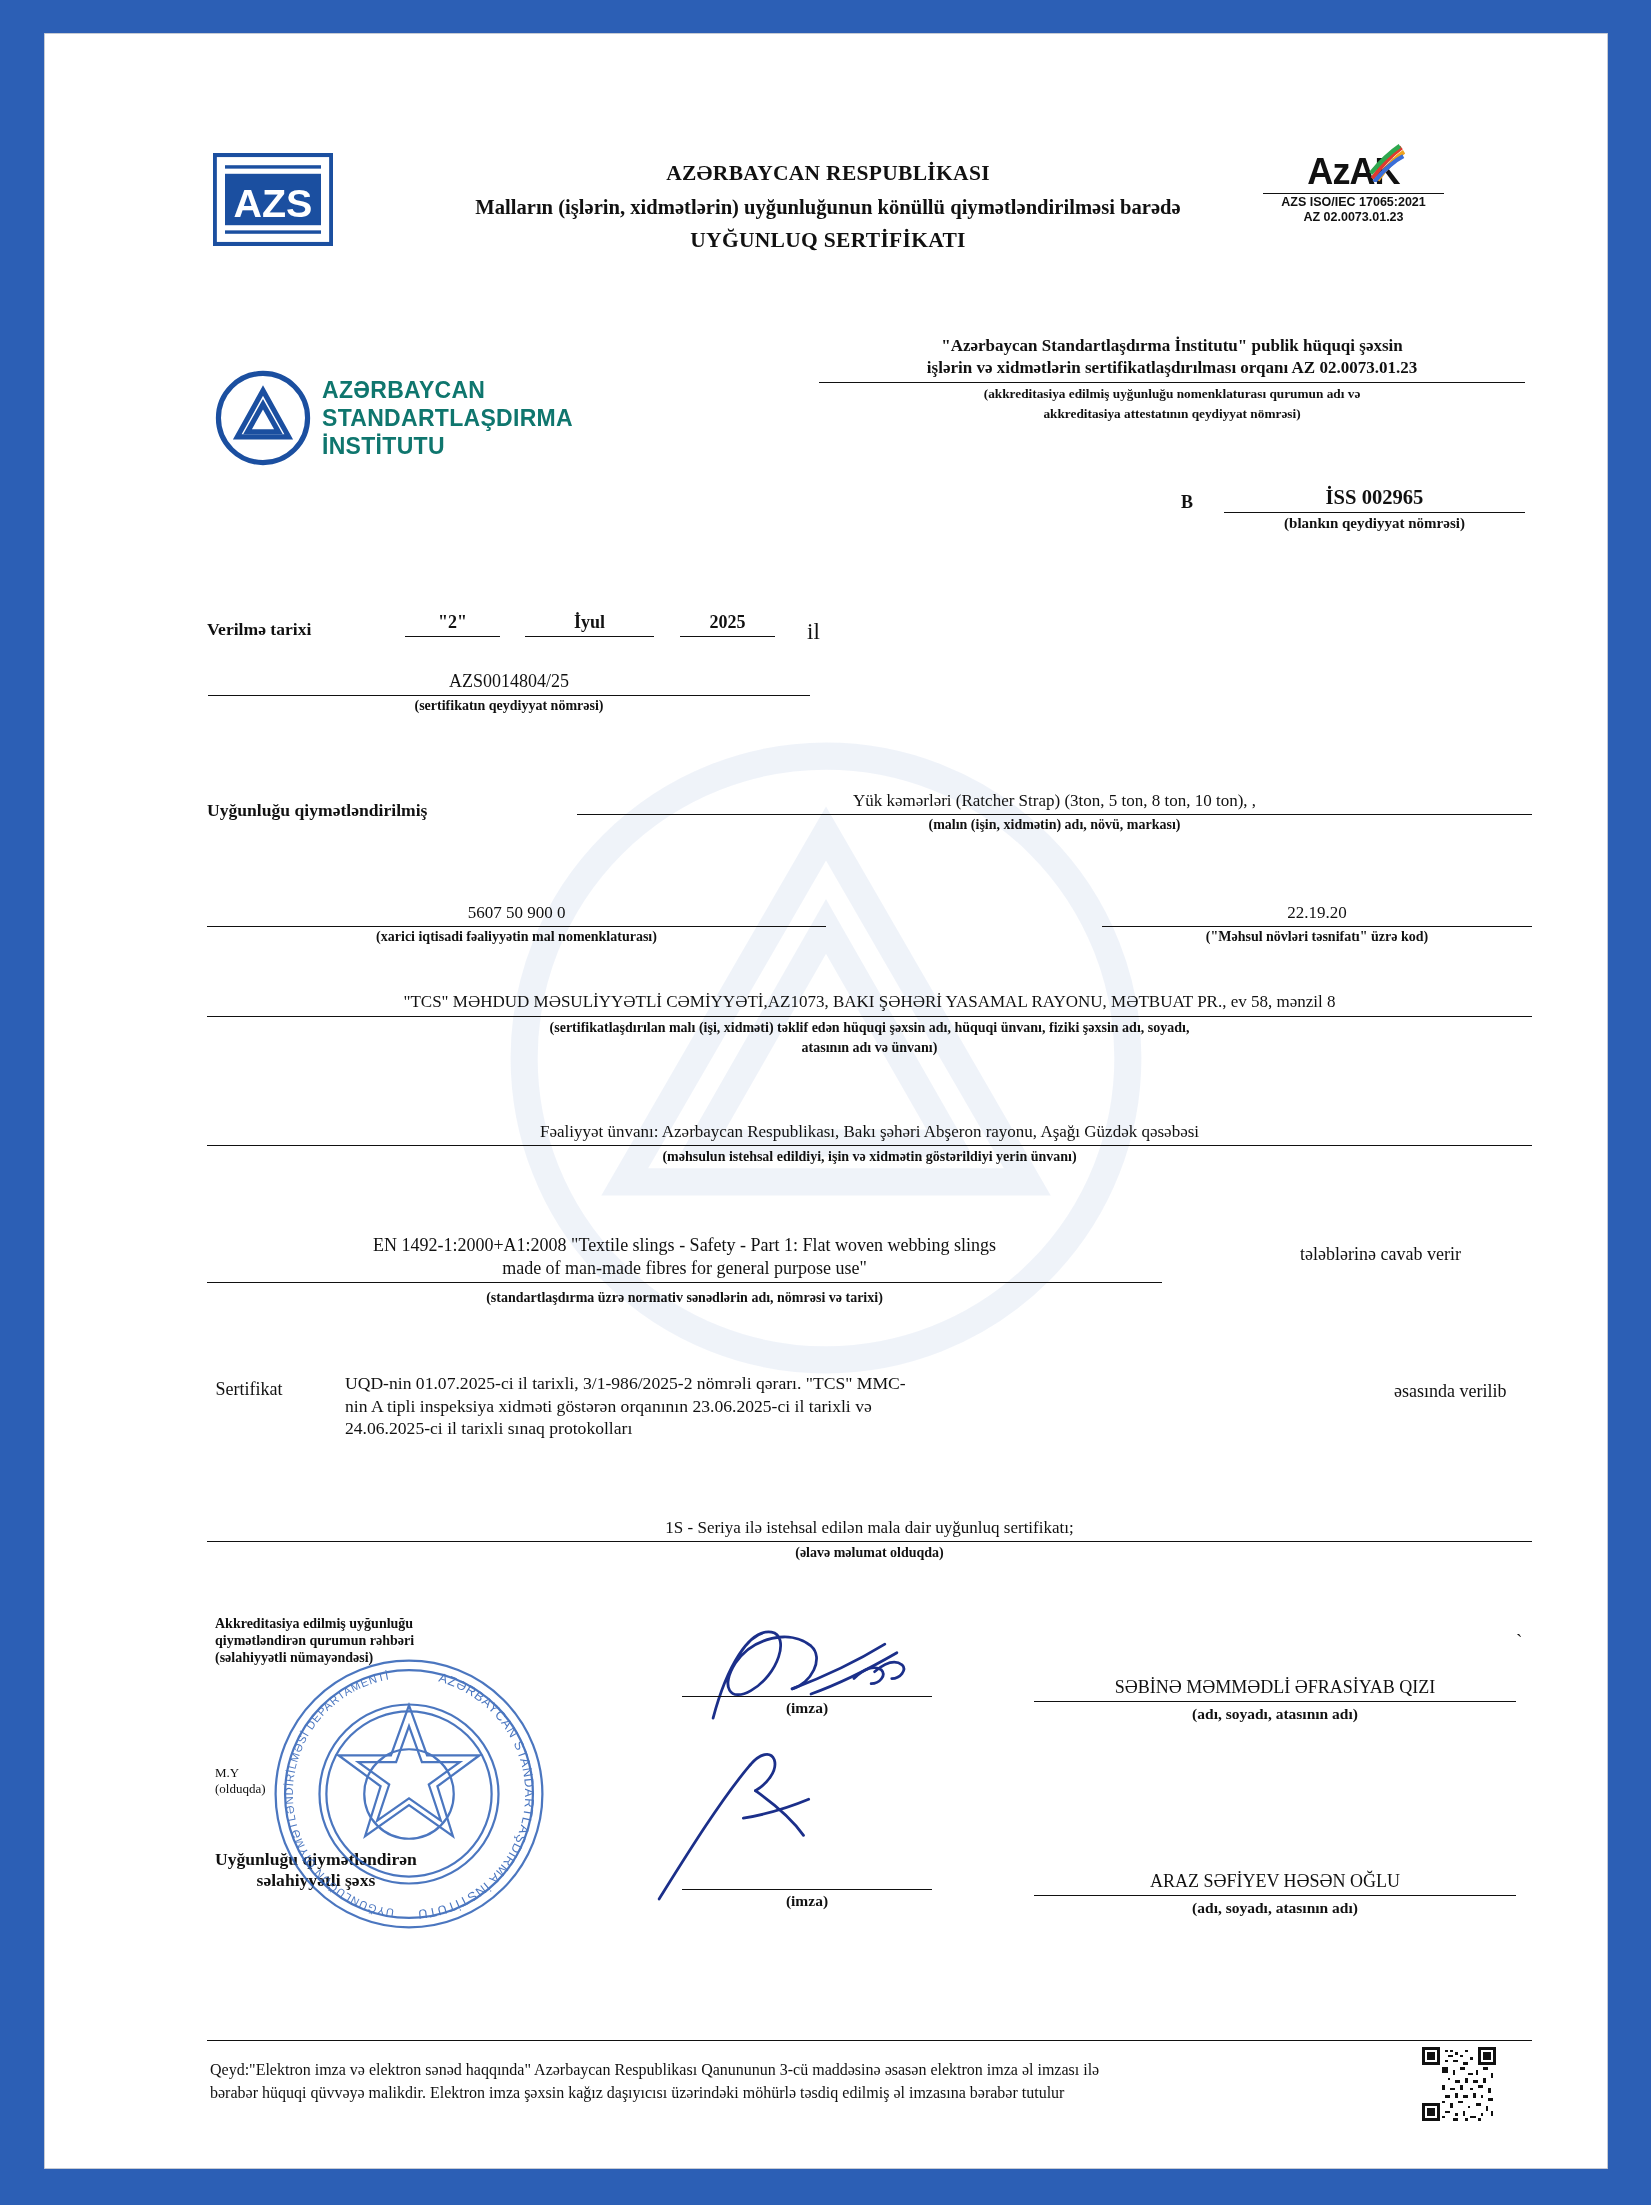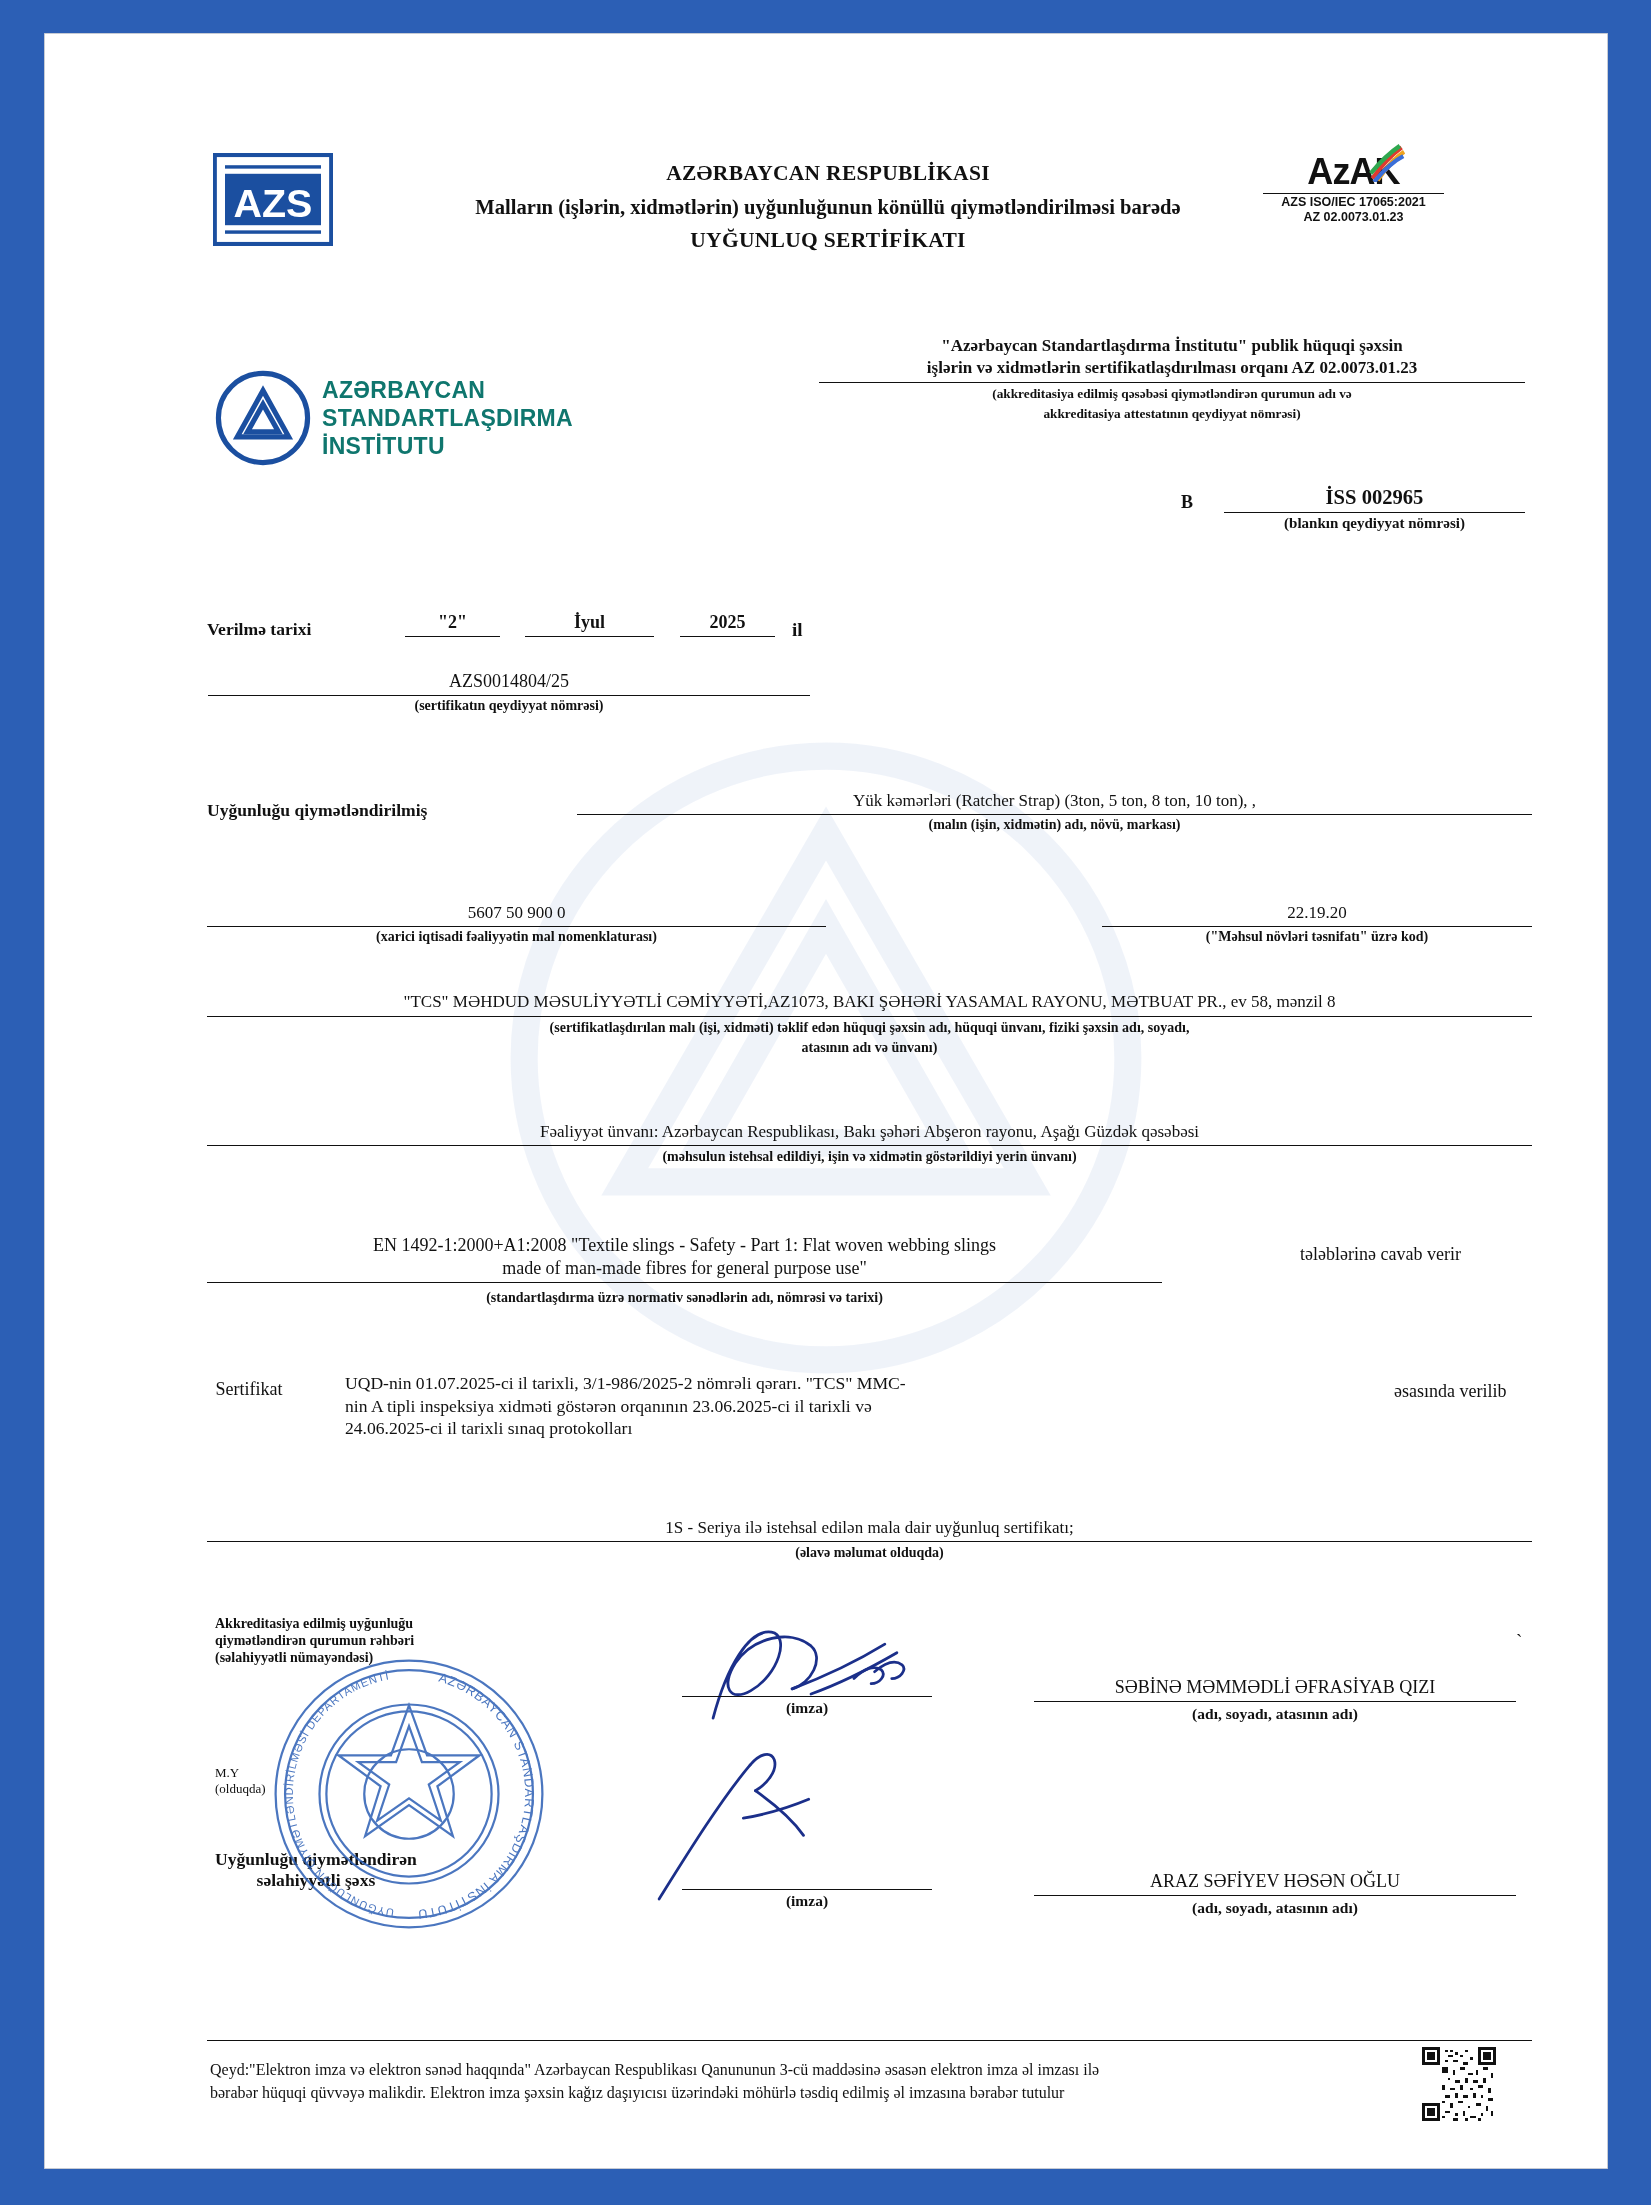--- a/index.html
+++ b/index.html
@@ -204,21 +204,21 @@
     position: absolute;
     border-bottom: 1.4px solid #111;
     text-align: center;
     font-size: 18px;
     font-weight: bold;
     padding-bottom: 3.4px;
   }
   .d-day { left: 198px; top: 0; width: 95px; }
   .d-month { left: 318px; top: 0; width: 129px; }
   .d-year { left: 473px; top: 0; width: 95px; }
-  .d-il { position: absolute; left: 585px; top: 6.9px; font-size: 19px; font-weight: bold; }
+  .d-il { position: absolute; left: 600px; top: 6.9px; font-size: 23px; font-weight: normal; }
 
   
   .certno {
     position: absolute;
     left: 163px;
     top: 637px;
     width: 602px;
   }
   .certno .val { border-bottom: 1.4px solid #111; padding-bottom: 2.6px; font-size: 18px; }
   .certno .cap { margin-top: 2.6px; }
@@ -429,21 +429,21 @@
   <div class="inst-name">
     <div>AZƏRBAYCAN</div>
     <div>STANDARTLAŞDIRMA</div>
     <div>İNSTİTUTU</div>
   </div>
 
   <div class="org-block">
     <div class="org-line">"Azərbaycan Standartlaşdırma İnstitutu" publik hüquqi şəxsin</div>
     <div class="org-line">işlərin və xidmətlərin sertifikatlaşdırılması orqanı AZ 02.0073.01.23</div>
     <div class="org-rule"></div>
-    <div class="org-note">(akkreditasiya edilmiş qəsəbəsi qiymətləndirən qurumun adı və</div>
+    <div class="org-note">(akkreditasiya edilmiş uyğunluğu nomenklaturası qurumun adı və</div>
     <div class="org-note">akkreditasiya attestatının  qeydiyyat nömrəsi)</div>
   </div>
 
   <div class="blank-row">
     <div class="blank-b">B</div>
     <div class="blank-val">İSS 002965</div>
     <div class="blank-cap">(blankın qeydiyyat nömrəsi)</div>
   </div>
 
   <div class="date-row">

